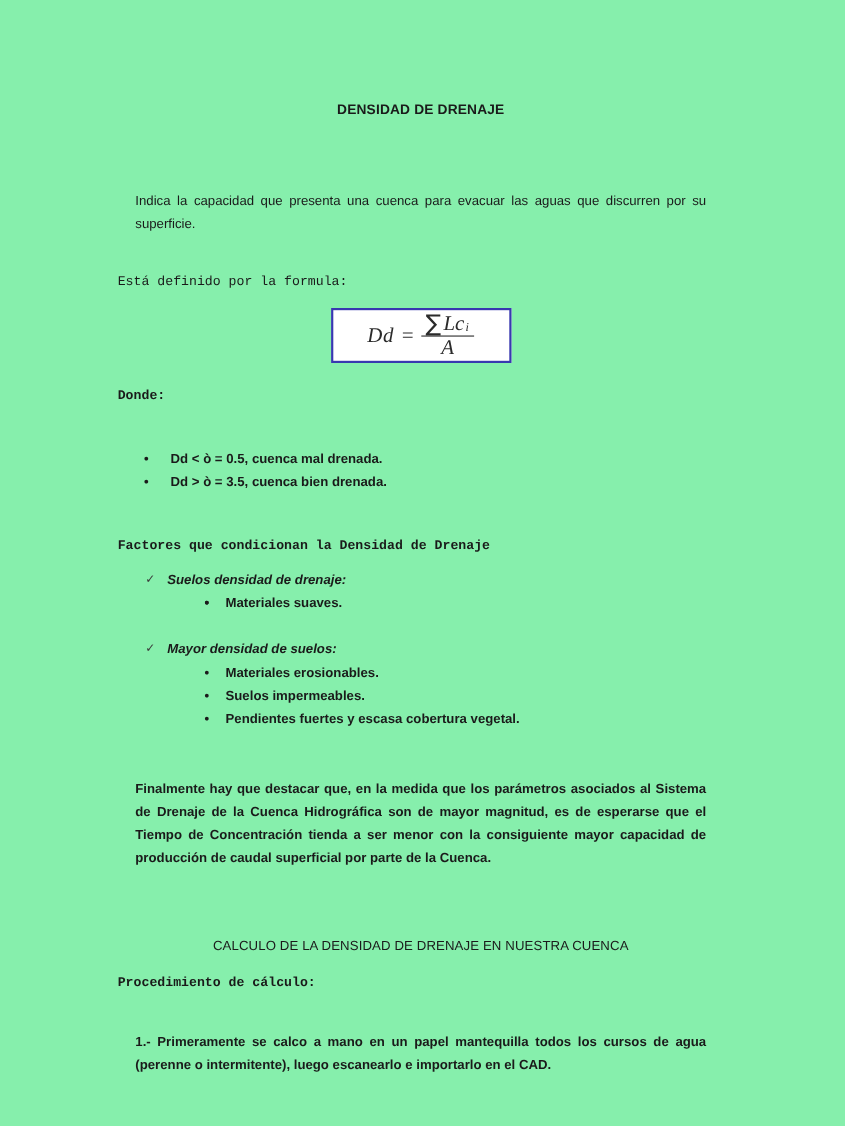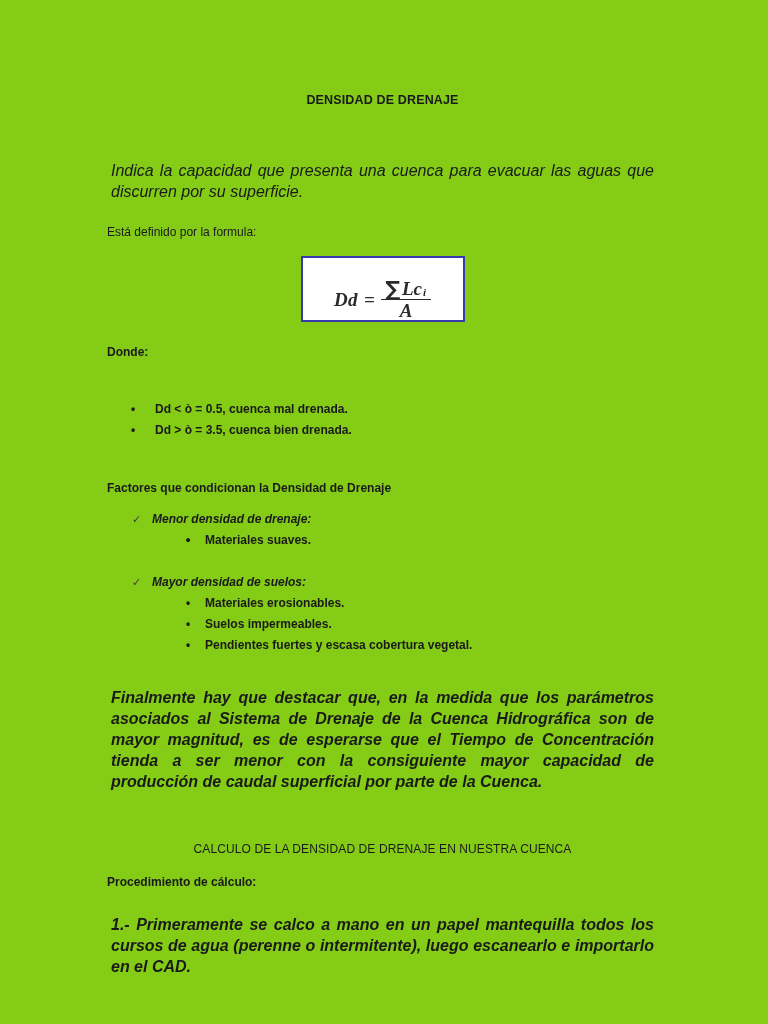--- a/index.html
+++ b/index.html
@@ -11,21 +11,21 @@
     width: 768px;
     height: 1024px;
     font-family: "Liberation Sans", sans-serif;
     color: #1a1a1a;
     overflow: hidden;
   }
   .page {
     position: relative;
     width: 768px;
     height: 1024px;
-    background: #84cc16;
+    background: #86efac;
     box-sizing: border-box;
   }
   .content {
     position: absolute;
     left: 107px;
     top: 0;
     width: 551px;
   }
 
   
@@ -41,31 +41,31 @@
     text-align: center;
     font-weight: normal;
     font-size: 12px;
     letter-spacing: 0.1px;
     margin: 0;
     line-height: 1.2;
   }
 
   
   .para {
-    font-size: 16px;
+    font-size: 12px;
     line-height: 21px;
     text-align: justify;
-    margin: 4px;
-    font-style: italic;
+    margin: 16px;
   }
   .para-left {
     font-size: 12px;
     line-height: 21px;
     text-align: left;
     margin: 0;
+    font-family: Liberation Mono, monospace;
   }
   .bold {
     font-weight: bold;
   }
 
   
   .sp-intro { height: 48px; }
   .sp-a { height: 16px; }
   .sp-formula-top { height: 13px; }
   .sp-formula-bot { height: 20px; }
@@ -79,28 +79,27 @@
   .sp-calc-mid { height: 16px; }
   .sp-calc-mid2 { height: 17px; }
 
   
   .formula-wrap {
     display: flex;
     justify-content: center;
   }
   .formula-box {
     width: 164px;
-    height: 66px;
+    height: 50px;
     border: 2px solid #3838b0;
     box-sizing: border-box;
     display: flex;
-    align-items: flex-end;
+    align-items: center;
     justify-content: center;
     background: #ffffff;
-    font-weight: bold;
   }
   .formula {
     font-family: "Liberation Serif", serif;
     font-style: italic;
     font-size: 19px;
     color: #2b2b2b;
     display: flex;
     align-items: center;
     gap: 4px;
     line-height: 1;
@@ -273,21 +272,21 @@
 
     <div class="sp-gap-large"></div>
 
     <p class="para-left bold">Factores que condicionan la Densidad de Drenaje</p>
 
     <div class="sp-sub"></div>
 
     <ul class="check">
       <li>
         <span class="tick">✓</span>
-        <span>Menor densidad de drenaje:</span>
+        <span>Suelos densidad de drenaje:</span>
       </li>
     </ul>
 
     <ul class="lvl2">
       <li>
         <span class="dot">•</span>
       </li>
       <li>
         <span class="dot">•</span>
         <span>Materiales suaves.</span>

